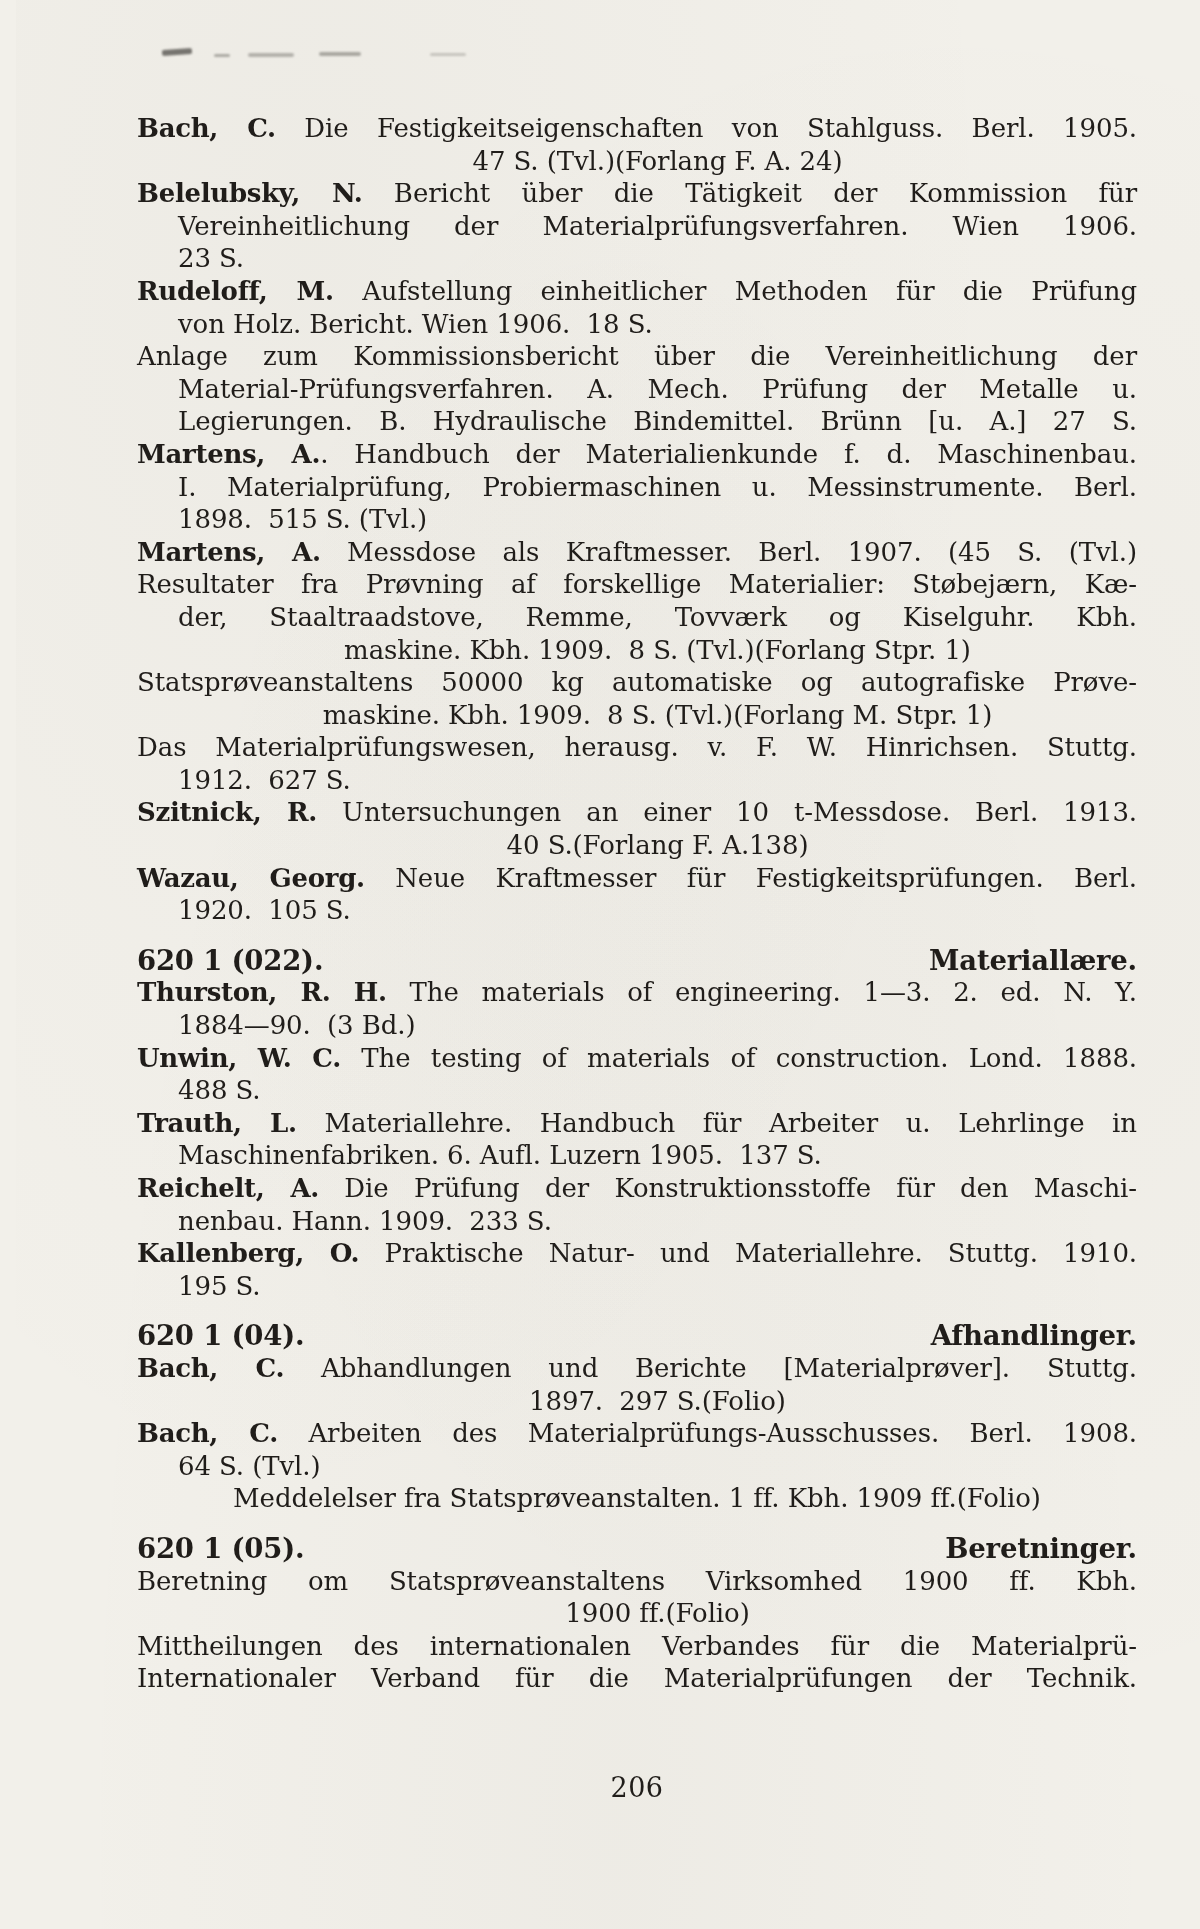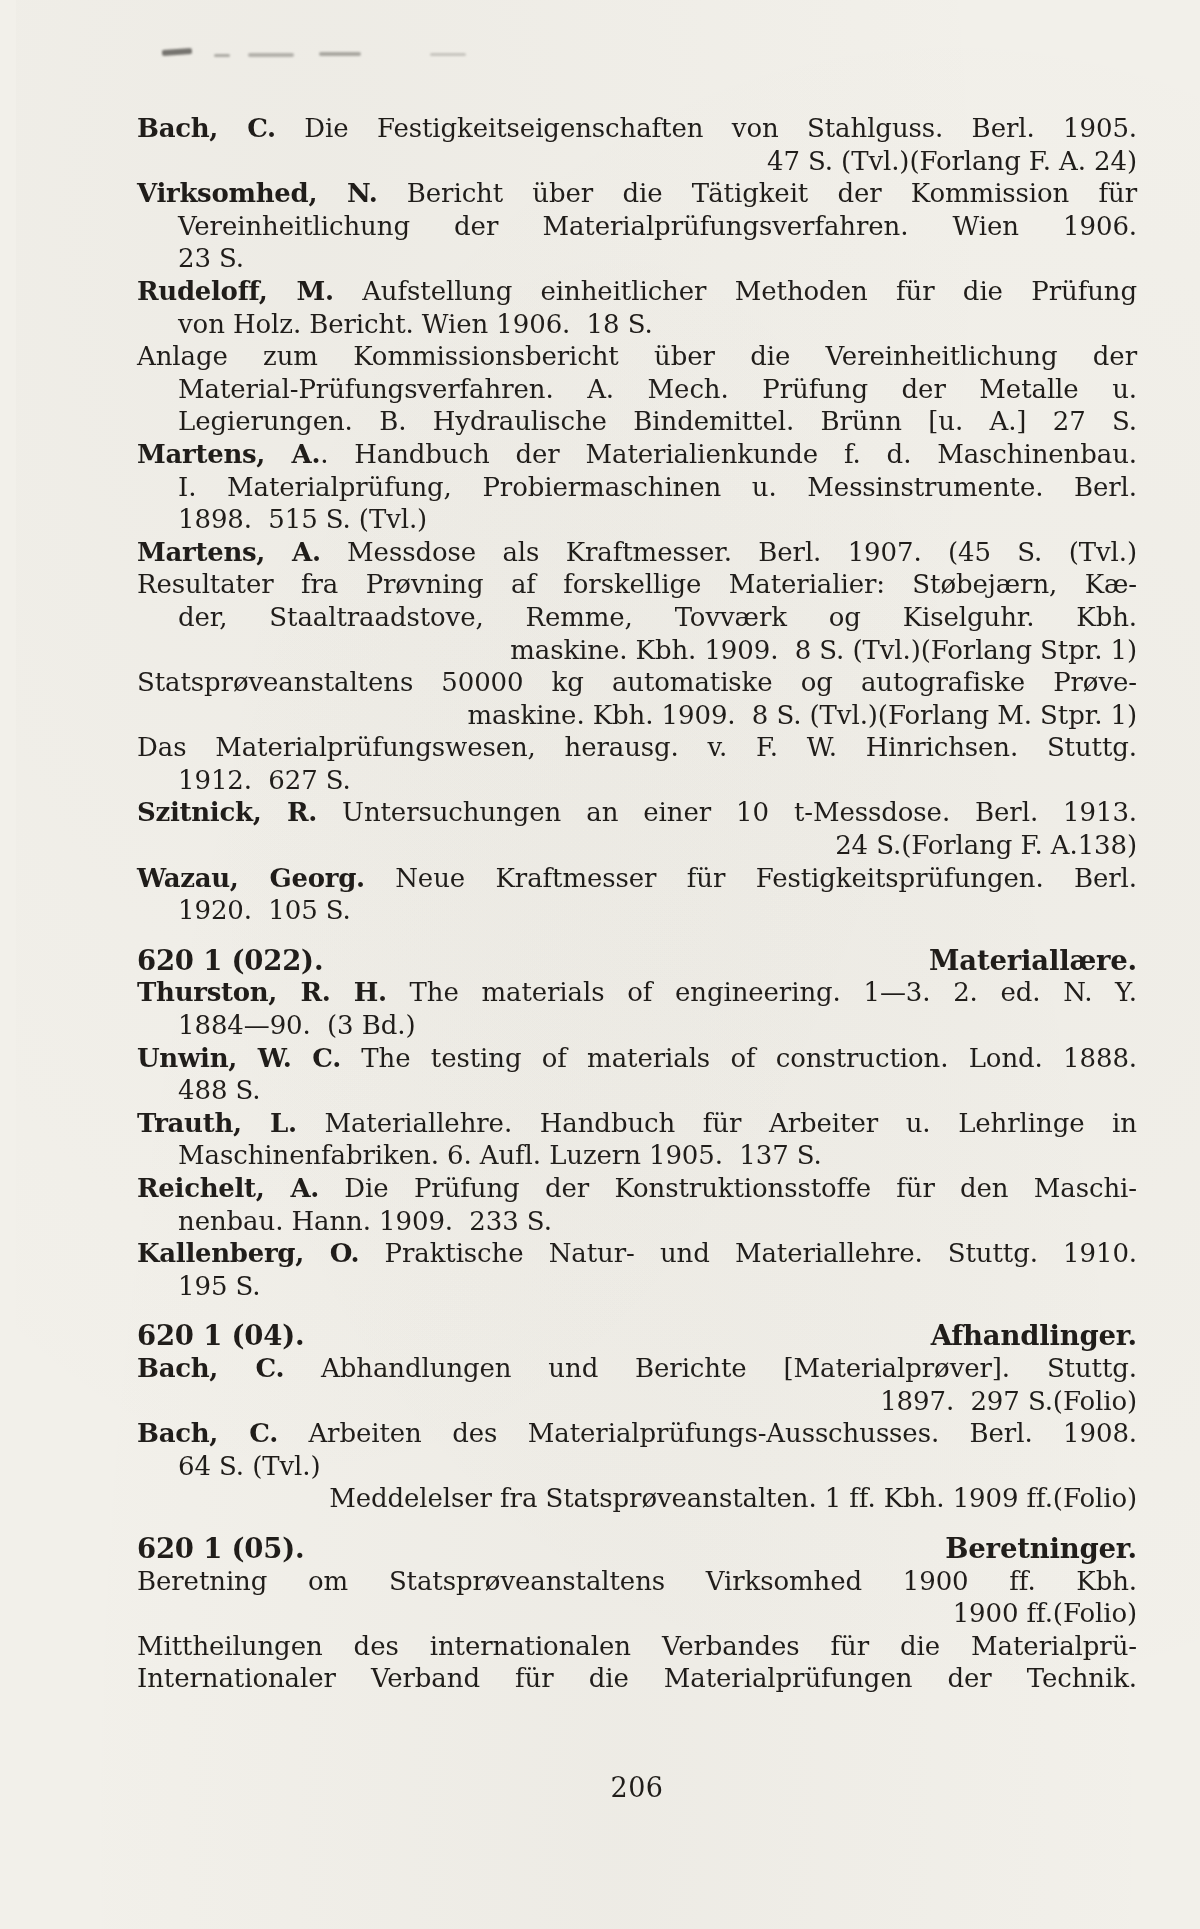--- a/index.html
+++ b/index.html
@@ -54,21 +54,21 @@
     white-space: pre-wrap;
   }
   .line .bold { font-weight: bold; letter-spacing: -0.3px; }
   .jst {
     text-align: justify;
     text-align-last: justify;
   }
   .cont { padding-left: 41px; }
   .split {
     display: flex;
-    justify-content: flex-end;
+    justify-content: center;
   }
   .header {
     margin-top: 17px;
     display: flex;
     justify-content: space-between;
     font-weight: bold;
     font-size: 27.5px;
     letter-spacing: -0.2px;
     align-items: center;
   }
@@ -90,41 +90,41 @@
     <i class="a1"></i>
     <i class="a2"></i>
     <i class="a3"></i>
     <i class="a4"></i>
     <i class="a5"></i>
   </div>
 
   <section class="text-block">
       <div class="line entry jst"><span class="bold">Bach, C.</span><span class="txt"> Die Festigkeitseigenschaften von Stahlguss. Berl. 1905.</span></div>
       <div class="line cont split"><span class="left">47 S. (Tvl.)</span><span class="right">(Forlang F. A. 24)</span></div>
-      <div class="line entry jst"><span class="bold">Virksomhed, N.</span><span class="txt"> Bericht über die Tätigkeit der Kommission für</span></div>
+      <div class="line entry jst"><span class="bold">Belelubsky, N.</span><span class="txt"> Bericht über die Tätigkeit der Kommission für</span></div>
       <div class="line cont jst"><span class="txt">Vereinheitlichung der Materialprüfungsverfahren. Wien 1906.</span></div>
       <div class="line cont"><span class="txt">23 S.</span></div>
       <div class="line entry jst"><span class="bold">Rudeloff, M.</span><span class="txt"> Aufstellung einheitlicher Methoden für die Prüfung</span></div>
       <div class="line cont"><span class="txt">von Holz. Bericht. Wien 1906.  18 S.</span></div>
       <div class="line plain jst"><span class="txt">Anlage zum Kommissionsbericht über die Vereinheitlichung der</span></div>
       <div class="line cont jst"><span class="txt">Material-Prüfungsverfahren. A. Mech. Prüfung der Metalle u.</span></div>
       <div class="line cont jst"><span class="txt">Legierungen. B. Hydraulische Bindemittel. Brünn [u. A.] 27 S.</span></div>
       <div class="line entry jst"><span class="bold">Martens, A.</span><span class="txt">. Handbuch der Materialienkunde f. d. Maschinenbau.</span></div>
       <div class="line cont jst"><span class="txt">I. Materialprüfung, Probiermaschinen u. Messinstrumente. Berl.</span></div>
       <div class="line cont"><span class="txt">1898.  515 S. (Tvl.)</span></div>
       <div class="line entry jst"><span class="bold">Martens, A.</span><span class="txt"> Messdose als Kraftmesser. Berl. 1907. (45 S. (Tvl.)</span></div>
       <div class="line plain jst"><span class="txt">Resultater fra Prøvning af forskellige Materialier: Støbejærn, Kæ-</span></div>
       <div class="line cont jst"><span class="txt">der, Staaltraadstove, Remme, Tovværk og Kiselguhr. Kbh.</span></div>
       <div class="line cont split"><span class="left">maskine. Kbh. 1909.  8 S. (Tvl.)</span><span class="right">(Forlang Stpr. 1)</span></div>
       <div class="line plain jst"><span class="txt">Statsprøveanstaltens 50000 kg automatiske og autografiske Prøve-</span></div>
       <div class="line cont split"><span class="left">maskine. Kbh. 1909.  8 S. (Tvl.)</span><span class="right">(Forlang M. Stpr. 1)</span></div>
       <div class="line plain jst"><span class="txt">Das Materialprüfungswesen, herausg. v. F. W. Hinrichsen. Stuttg.</span></div>
       <div class="line cont"><span class="txt">1912.  627 S.</span></div>
       <div class="line entry jst"><span class="bold">Szitnick, R.</span><span class="txt"> Untersuchungen an einer 10 t-Messdose. Berl. 1913.</span></div>
-      <div class="line cont split"><span class="left">24 S.</span><span class="right">(Forlang F. A.138)</span></div>
+      <div class="line cont split"><span class="left">40 S.</span><span class="right">(Forlang F. A.138)</span></div>
       <div class="line entry jst"><span class="bold">Wazau, Georg.</span><span class="txt"> Neue Kraftmesser für Festigkeitsprüfungen. Berl.</span></div>
       <div class="line cont"><span class="txt">1920.  105 S.</span></div>
       <div class="line header"><span class="code">620 1 (022).</span><span class="label">Materiallære.</span></div>
       <div class="line entry jst"><span class="bold">Thurston, R. H.</span><span class="txt"> The materials of engineering. 1—3. 2. ed. N. Y.</span></div>
       <div class="line cont"><span class="txt">1884—90.  (3 Bd.)</span></div>
       <div class="line entry jst"><span class="bold">Unwin, W. C.</span><span class="txt"> The testing of materials of construction. Lond. 1888.</span></div>
       <div class="line cont"><span class="txt">488 S.</span></div>
       <div class="line entry jst"><span class="bold">Trauth, L.</span><span class="txt"> Materiallehre. Handbuch für Arbeiter u. Lehrlinge in</span></div>
       <div class="line cont"><span class="txt">Maschinenfabriken. 6. Aufl. Luzern 1905.  137 S.</span></div>
       <div class="line entry jst"><span class="bold">Reichelt, A.</span><span class="txt"> Die Prüfung der Konstruktionsstoffe für den Maschi-</span></div>

